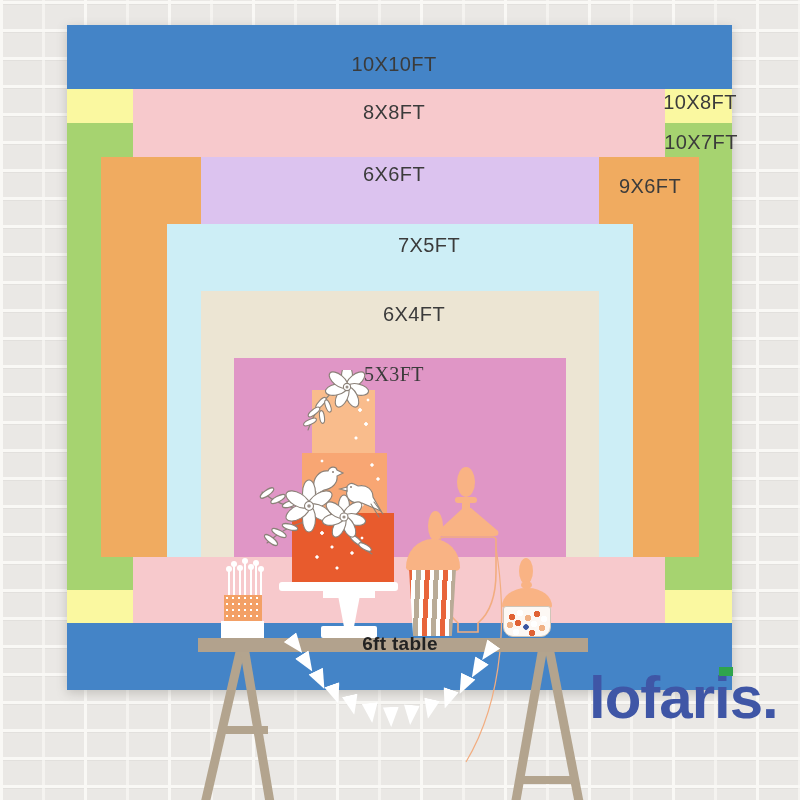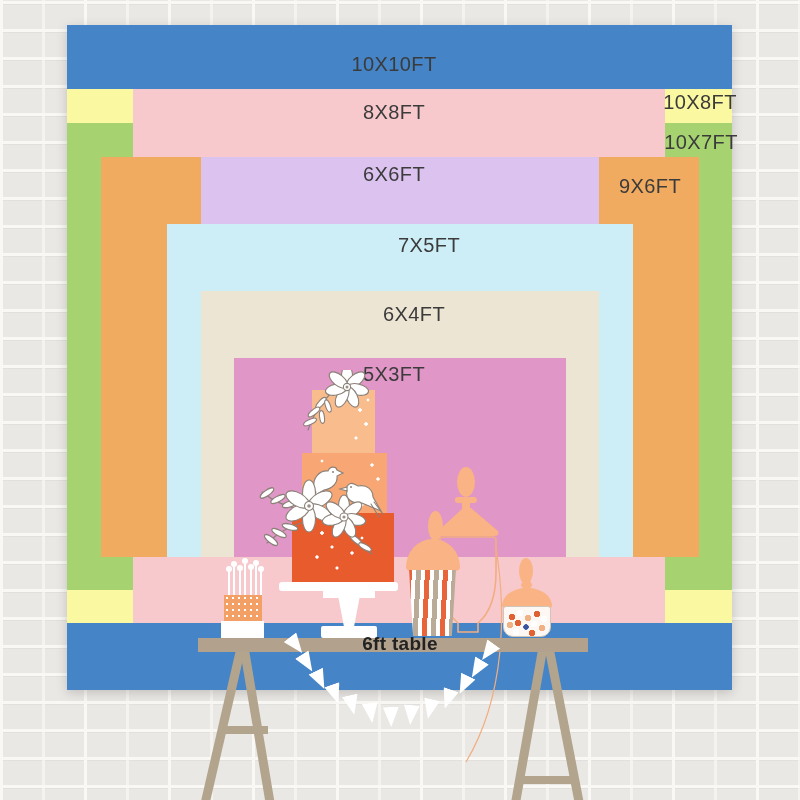--- a/index.html
+++ b/index.html
@@ -29,21 +29,21 @@
   .r8{left:234px;top:358px;width:332px;height:199px;}
   .lbl{position:absolute;font-size:20px;line-height:1;color:#3b3b3b;letter-spacing:.4px;transform:translateX(-50%);z-index:2;white-space:nowrap;}
   #lbl0{left:394px;top:54px;}
   #lbl1{left:700px;top:92px;}
   #lbl2{left:701px;top:132px;}
   #lbl3{left:394px;top:102px;}
   #lbl4{left:650px;top:176px;}
   #lbl5{left:394px;top:164px;}
   #lbl6{left:393px;top:235px;margin-left:36px;}
   #lbl7{left:414px;top:304px;}
-  #lbl8{left:394px;top:364px;}
+  #lbl8{left:394px;top:364px;font-family:Liberation Serif, serif;}
   
   .tier{position:absolute;z-index:2;}
   .tier1{left:312px;top:390px;width:63px;height:63px;background-color:#f9bc8c;
     background-image:radial-gradient(circle at 48px 20px,#fff 1.5px,transparent 2px),radial-gradient(circle at 54px 34px,#fff 1.5px,transparent 2px),radial-gradient(circle at 44px 48px,#fff 1.3px,transparent 1.8px),radial-gradient(circle at 56px 10px,#fff 1.2px,transparent 1.7px);}
   .tier2{left:302px;top:453px;width:85px;height:60px;background-color:#f8a673;
     background-image:radial-gradient(circle at 70px 12px,#fff 1.4px,transparent 1.9px),radial-gradient(circle at 76px 26px,#fff 1.4px,transparent 1.9px),radial-gradient(circle at 64px 40px,#fff 1.3px,transparent 1.8px),radial-gradient(circle at 20px 8px,#fff 1.2px,transparent 1.7px),radial-gradient(circle at 60px 52px,#fff 1.3px,transparent 1.8px);}
   .tier3{left:292px;top:513px;width:102px;height:69px;background-color:#e85b2d;
     background-image:radial-gradient(circle at 30px 20px,#fff 1.5px,transparent 2px),radial-gradient(circle at 40px 34px,#fff 1.3px,transparent 1.8px),radial-gradient(circle at 25px 44px,#fff 1.4px,transparent 1.9px),radial-gradient(circle at 50px 15px,#fff 1.2px,transparent 1.7px),radial-gradient(circle at 60px 40px,#fff 1.4px,transparent 1.9px),radial-gradient(circle at 45px 55px,#fff 1.3px,transparent 1.8px),radial-gradient(circle at 70px 25px,#fff 1.2px,transparent 1.7px);}
   .plate{left:279px;top:582px;width:119px;height:9px;background:#fff;border-radius:3px;z-index:2;}
   .ped-step{left:323px;top:590px;width:52px;height:8px;background:#fff;z-index:2;}
@@ -241,14 +241,18 @@
       <div class="flag" style="left: 363px; top: 703px; transform: rotate(-7deg);"></div>
       <div class="flag" style="left: 383px; top: 707px; transform: rotate(-1deg);"></div>
       <div class="flag" style="left: 403px; top: 705px; transform: rotate(5deg);"></div>
       <div class="flag" style="left: 422px; top: 699px; transform: rotate(12deg);"></div>
       <div class="flag" style="left: 440px; top: 689px; transform: rotate(19deg);"></div>
       <div class="flag" style="left: 456px; top: 675px; transform: rotate(26deg);"></div>
       <div class="flag" style="left: 469px; top: 659px; transform: rotate(31deg);"></div>
       <div class="flag" style="left: 480px; top: 642px; transform: rotate(36deg);"></div>
     </div>
 
+  <div class="brand">
+    <span style="color: rgb(63, 86, 166);">lofaris.</span>
+    <span class="brand-flag" style="background: rgb(47, 164, 76);"></span>
+  </div>
 
 </div>
 
 </body></html>

